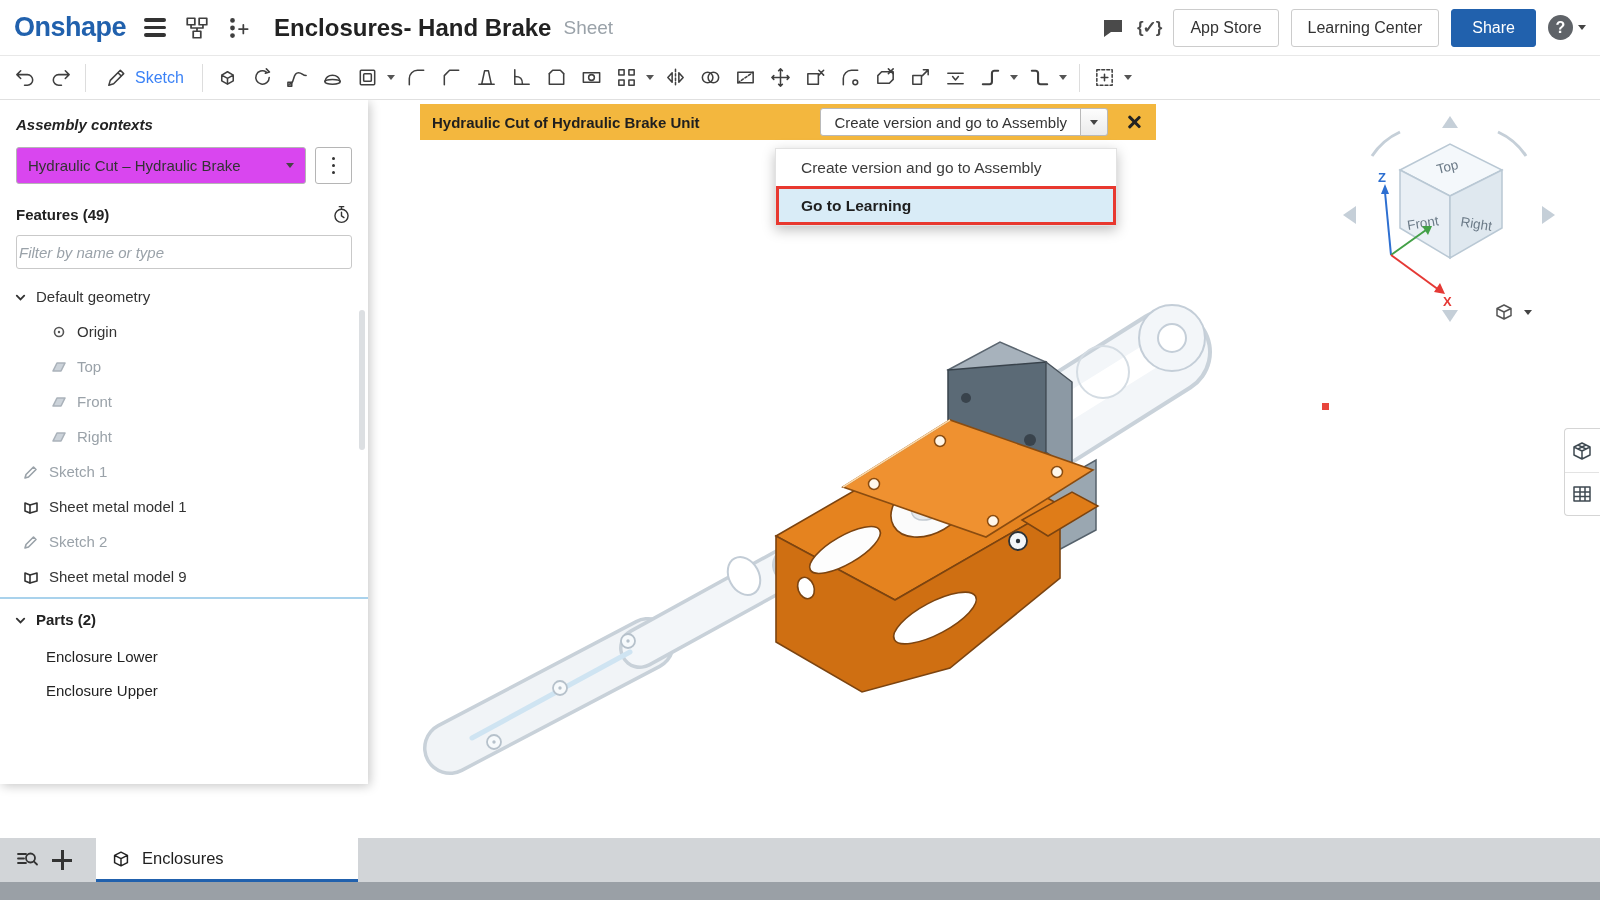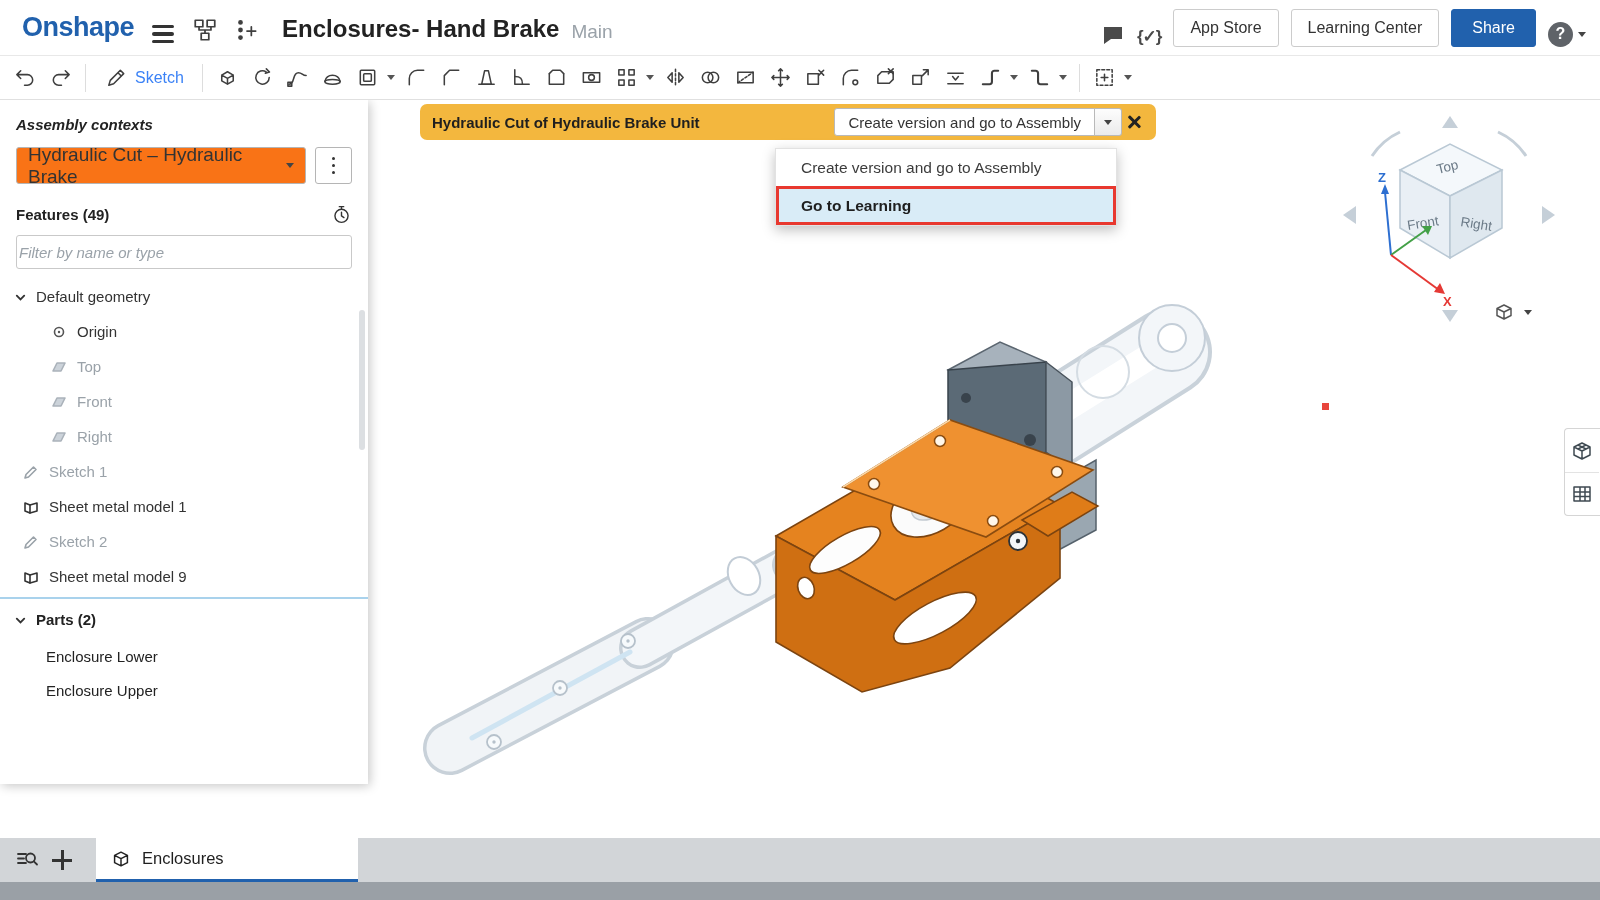--- a/index.html
+++ b/index.html
@@ -2,21 +2,21 @@
 <html><head>
 <meta charset="utf-8">
 <style>
   * { box-sizing: border-box; margin: 0; padding: 0; }
   html,body { width:1600px; height:900px; overflow:hidden; background:#fff;
               font-family:"Liberation Sans", sans-serif; color:#222; }
 
   
   .topbar { height:56px; display:flex; align-items:center; justify-content:space-between;
             padding:0 14px; background:#fff; border-bottom:1px solid #e8e8e8; }
-  .tb-left, .tb-right { display:flex; align-items:flex-end;margin-left:8px; }
+  .tb-left, .tb-right { display:flex; align-items:center; }
   .logo { color:#2161ad; font-weight:bold; font-size:27px; letter-spacing:-0.5px; margin-right:18px; cursor:pointer; }
   .hamburger { display:flex; flex-direction:column; gap:4px; margin-right:18px; cursor:pointer; }
   .hamburger i { display:block; width:22px; height:3.5px; background:#333; border-radius:2px; }
   .hicon { width:26px; height:26px; margin-right:16px; cursor:pointer; }
   .hicon svg, .ticon svg { width:100%; height:100%; stroke:#3f3f3f; fill:none; stroke-width:1.6;
             stroke-linecap:round; stroke-linejoin:round; }
   .doc-title { font-size:24px; font-weight:bold; color:#222; margin:0 0 0 6px; white-space:nowrap; }
   .branch { font-size:19px; color:#9aa2a9; margin-left:12px; }
   .tb-right { gap:12px; }
   .bubble-icon { width:24px; height:24px; }
@@ -51,22 +51,22 @@
   
   .workspace { position:relative; height:738px; background:#fff; overflow:hidden; }
   .model-svg { position:absolute; left:0; top:0; width:1600px; height:738px; pointer-events:none; }
 
   
   .left-panel { position:absolute; left:0; top:0; width:368px; height:684px; background:#fff;
                 box-shadow:2px 2px 10px rgba(0,0,0,0.22); z-index:5; padding-top:14px; }
   .panel-title { font-size:15px; font-weight:bold; margin:2px 16px 14px;font-style:italic; }
   .context-row { display:flex; gap:9px; margin:0 16px 20px; }
   .context-select { flex:1; height:37px; border:1px solid #b5b5b5; border-radius:3px; display:flex;
-                    align-items:center; justify-content:space-between; padding:0 11px; font-size:19px;
-                    color:#333; cursor:pointer; background:#f97316; }
+                    align-items:center; justify-content:space-between; padding:0 11px; font-size:15px;
+                    color:#333; cursor:pointer; background:#d946ef; }
   .kebab-btn { width:37px; height:37px; border:1px solid #b5b5b5; border-radius:3px; background:#fff;
                display:flex; align-items:center; justify-content:center; cursor:pointer; }
   .kebab-dots { display:flex; flex-direction:column; gap:3.5px; }
   .kebab-dots i { width:3.5px; height:3.5px; background:#333; border-radius:50%; }
   .features-header { display:flex; align-items:center; justify-content:space-between; margin:0 16px 10px; }
   .features-header b { font-size:15px; }
   .small-icon { width:21px; height:21px; cursor:pointer; }
   .small-icon svg { width:100%; height:100%; stroke:#333; fill:none; stroke-width:1.6; stroke-linecap:round; }
   .filter-input { display:block; width:336px; margin:0 16px 10px; height:34px; border:1px solid #c9c9c9;
                   border-radius:3px; padding:0 2px; font-size:15px; font-family:"Liberation Sans",sans-serif; color:#333; }
@@ -80,21 +80,21 @@
   .chev { width:13px; height:13px; flex:0 0 auto; }
   .chev svg { width:100%; height:100%; stroke:#333; stroke-width:2; fill:none; stroke-linecap:round; }
   .splitter { border-top:2px solid #a9d2ec; margin-top:3px; }
   .parts-header { display:flex; align-items:center; gap:9px; height:40px; padding-left:14px;
                   font-size:15px; font-weight:bold; cursor:pointer; }
   .part-row { height:34px; display:flex; align-items:center; padding-left:46px; font-size:15px; cursor:pointer; }
   .vscroll { position:absolute; right:3px; top:210px; width:6px; height:140px; background:#dcdfe2; border-radius:3px; }
 
   
   .notif { position:absolute; left:420px; top:4px; width:736px; height:36px; background:#f3b73e;
-           display:flex; align-items:center; padding:0 11px 0 12px; gap:1px; z-index:6;border-radius:7px; }
+           display:flex; align-items:center; padding:0 11px 0 12px; gap:15px; z-index:6; }
   .notif-msg { font-weight:bold; font-size:15px; color:#1f1f1f; flex:1; white-space:nowrap; }
   .notif-group { display:flex; }
   .notif-btn { height:28px; background:#fff; border:1px solid #b9b9b9; border-radius:3px 0 0 3px;
                padding:0 13px; font-size:15px; color:#333; display:flex; align-items:center; cursor:pointer; white-space:nowrap; }
   .notif-caret { width:27px; height:28px; background:linear-gradient(#fdfdfd,#ebebeb);
                  border:1px solid #b9b9b9; border-left:none; border-radius:0 3px 3px 0;
                  display:flex; align-items:center; justify-content:center; cursor:pointer; }
   .x-icon { position:relative; width:22px; height:22px; cursor:pointer; }
   .x-icon::before, .x-icon::after { content:""; position:absolute; left:10px; top:3px; width:2.5px;
                  height:16px; background:#222; border-radius:1px; }
@@ -159,21 +159,21 @@
     </span>
     <span class="hicon">
       <svg viewBox="0 0 24 24">
           <circle cx="6" cy="5" r="1.4" fill="#3f3f3f"></circle>
           <circle cx="6" cy="12" r="1.4" fill="#3f3f3f"></circle>
           <circle cx="6" cy="19" r="1.4" fill="#3f3f3f"></circle>
           <path d="M16 9v8M12 13h8"></path>
         </svg>
     </span>
     <h1 class="doc-title">Enclosures- Hand Brake</h1>
-    <span class="branch">Main</span>
+    <span class="branch">Sheet</span>
   </div>
   <div class="tb-right">
     <span class="bubble-icon">
       <svg viewBox="0 0 24 24">
           <path d="M3 4h18v12H10l-7 5z"></path>
         </svg>
     </span>
     <span class="fs-icon">{✓}</span>
     <button class="hbtn">App Store</button>
     <button class="hbtn">Learning Center</button>

